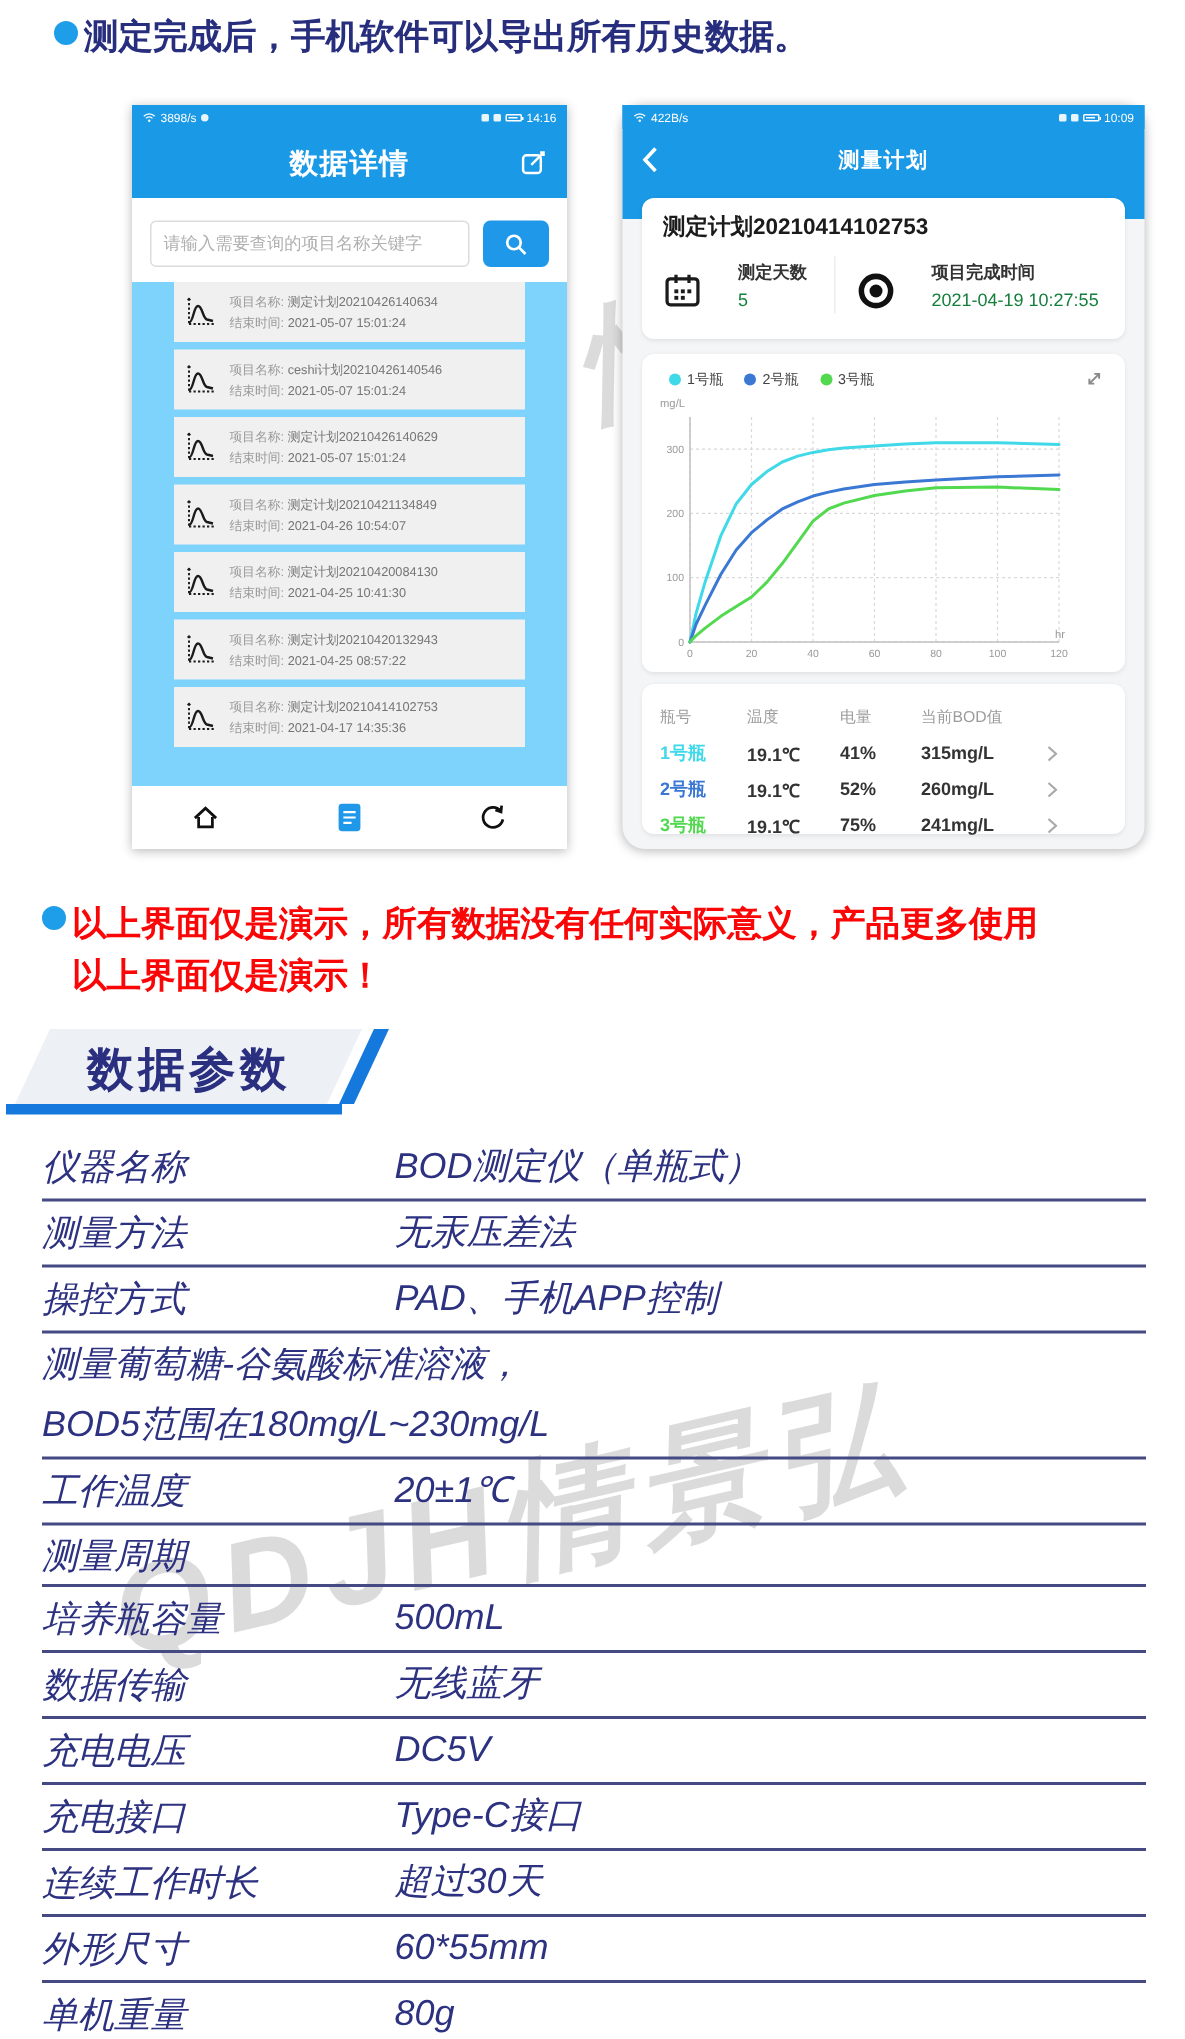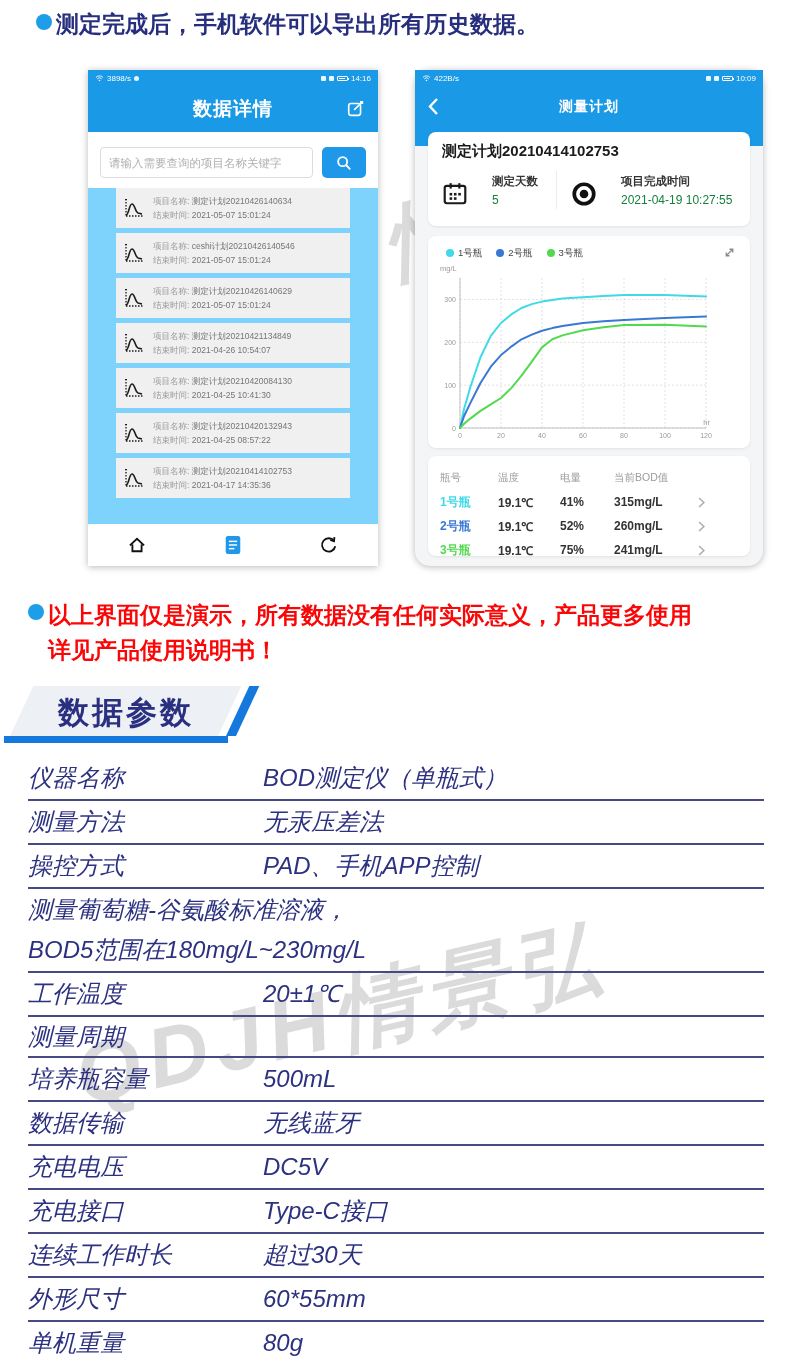--- a/index.html
+++ b/index.html
@@ -396,21 +396,21 @@
           </span>
   </div>
 </div>
   </div>
 </div>
 
 <div class="bullet-line" style="left:28px; top:598px; width:730px;">
   <span class="dot"></span>
   <span class="red-text">
     <span>以上界面仅是演示，所有数据没有任何实际意义，产品更多使用</span><br>
-    <span>详见产品使用说明书！</span>
+    <span>以上界面仅是演示！</span>
   </span>
 </div>
 
 <div class="banner-gray"></div>
 <div class="banner-stripe"></div>
 <div class="banner-bottom"></div>
 <div class="banner-text">数据参数</div>
 
 <div class="specs">
     <div class="spec-row">

